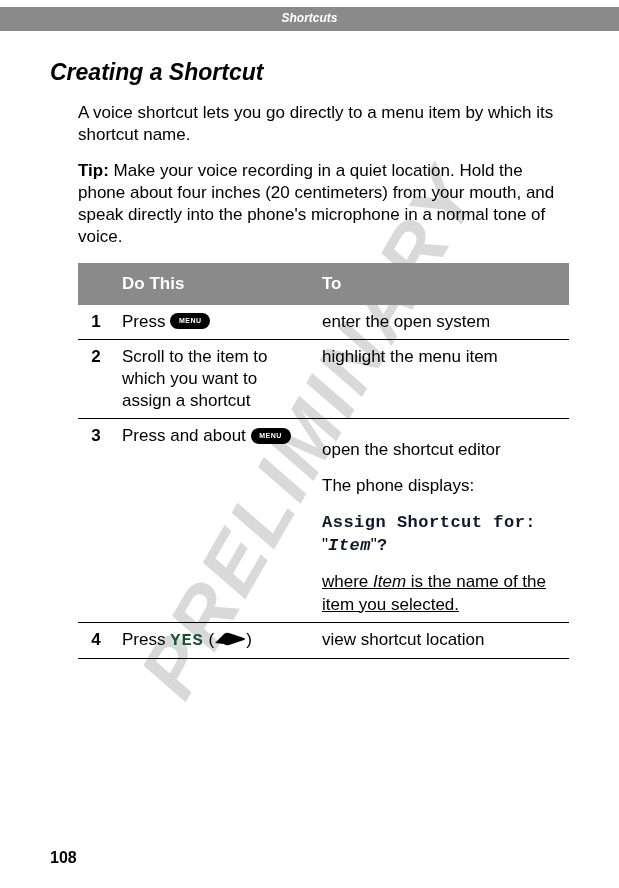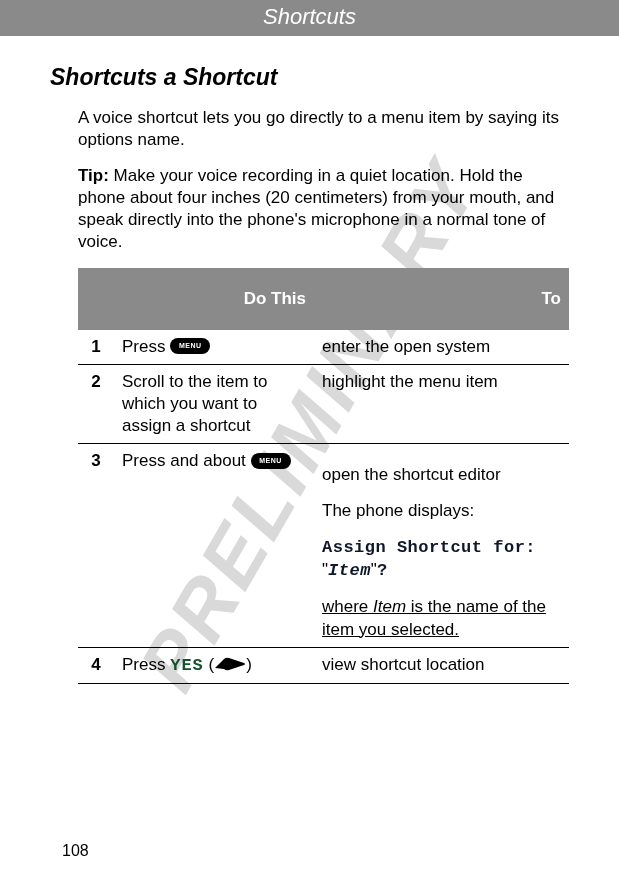--- a/index.html
+++ b/index.html
@@ -5,61 +5,61 @@
   * { box-sizing: border-box; margin: 0; padding: 0; }
   html, body { width: 619px; height: 888px; background: #fff; font-family: Arial, Helvetica, sans-serif; color: #000; }
   .page { position: relative; width: 619px; height: 888px; padding: 0 50px 40px 50px; }
   .watermark {
     position: absolute; left: 50%; top: 48%; transform: translate(-50%,-50%) rotate(-60deg);
     font-size: 80px; font-weight: 900; color: #d9d9d9; letter-spacing: 4px;
     font-style: italic; pointer-events: none; user-select: none; z-index: 0;
     white-space: nowrap;
   }
   .content { position: relative; z-index: 1; }
-  .chapter-bar { background: #8a8a8a; color: #fff; font-weight: 400; font-style: italic; text-align: center; padding: 4px 0 6px 0; font-size: 22px; margin: 0 -50px 28px -50px; }
+  .chapter-bar { background: #8a8a8a; color: #fff; font-weight: 700; font-style: italic; text-align: center; padding: 4px 0 6px 0; font-size: 12px; margin: 7px -50px 28px -50px; }
   h2.section { font-style: italic; font-weight: 900; font-size: 23px; margin: 0 0 16px 0; }
   .body-text { margin-left: 28px; font-size: 17px; line-height: 1.3; }
   .body-text p { margin-bottom: 14px; }
   .tip-label { font-weight: 700; margin-top: 16px; }
   em.i { font-style: italic; }
   table.steps { width: 100%; border-collapse: collapse; margin-top: 8px; font-size: 17px; }
-  table.steps thead th { background: #8a8a8a; color: #fff; font-weight: 700; text-align: right; padding: 20px 8px; }
+  table.steps thead th { background: #8a8a8a; color: #fff; font-weight: 700; text-align: left; padding: 10px 8px; }
   table.steps thead th.col-num { width: 36px; }
   table.steps thead th.col-do { width: 200px; }
   table.steps td { padding: 6px 8px 6px 8px; vertical-align: top; border-bottom: 1px solid #000; line-height: 1.3; }
   table.steps td.num { font-weight: 700; text-align: center; }
   .menu-key {
     display: inline-block; vertical-align: middle; width: 40px; height: 16px;
     background: #000; border-radius: 8px; position: relative; top: -1px;
   }
   .menu-key::after {
     content: "MENU"; color: #fff; font-size: 7px; font-weight: 700; letter-spacing: 0.5px;
     position: absolute; left: 50%; top: 50%; transform: translate(-50%,-52%);
   }
   .soft-key { display: inline-block; vertical-align: middle; width: 32px; height: 14px; position: relative; top: -1px; }
   .soft-key svg { width: 32px; height: 14px; display: block; }
   .mono { font-family: "Courier New", monospace; font-weight: 700; color: #0f172a; letter-spacing: 0.5px; }
   .yes { font-family: "Courier New", monospace; font-weight: 700; color: #14532d; letter-spacing: 1px; }
   .to-block p { margin-bottom: 10px; margin-top: 14px; }
   .to-block p:last-child { margin-bottom: 0; text-decoration: underline; }
-  .page-num { position: absolute; bottom: 28px; left: 62px; font-weight: 400; font-size: 16px; }
+  .page-num { position: absolute; bottom: 28px; left: 50px; font-weight: 700; font-size: 16px; }
 </style>
 </head>
 <body>
 
 <div class="page">
   <div class="watermark">PRELIMINARY</div>
   <div class="content">
 
     <div class="chapter-bar">Shortcuts</div>
 
-    <h2 class="section">Shortcuts a Shortcut</h2>
+    <h2 class="section">Creating a Shortcut</h2>
 
     <div class="body-text">
-      <p>A voice shortcut lets you go directly to a menu item by saying its options name.</p>
+      <p>A voice shortcut lets you go directly to a menu item by which its shortcut name.</p>
       <p>
         <span class="tip-label">Tip:</span><span> Make your voice recording in a quiet location. Hold the phone about four inches (20 centimeters) from your mouth, and speak directly into the phone's microphone in a normal tone of voice.</span>
       </p>
 
       <table class="steps">
         <thead>
           <tr>
             <th class="col-num"></th>
             <th class="col-do">Do This</th>
             <th>To</th>

